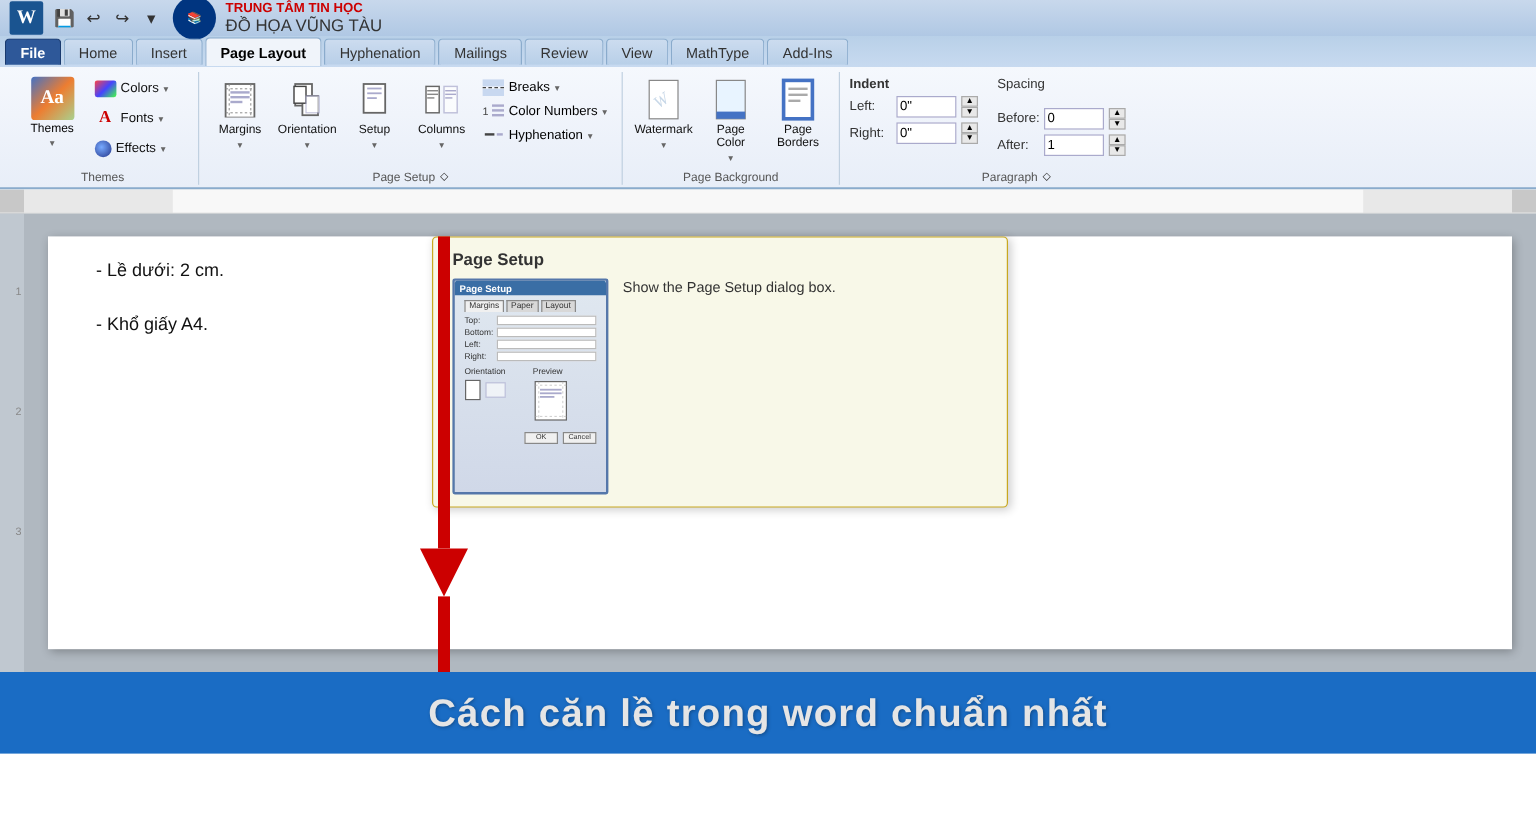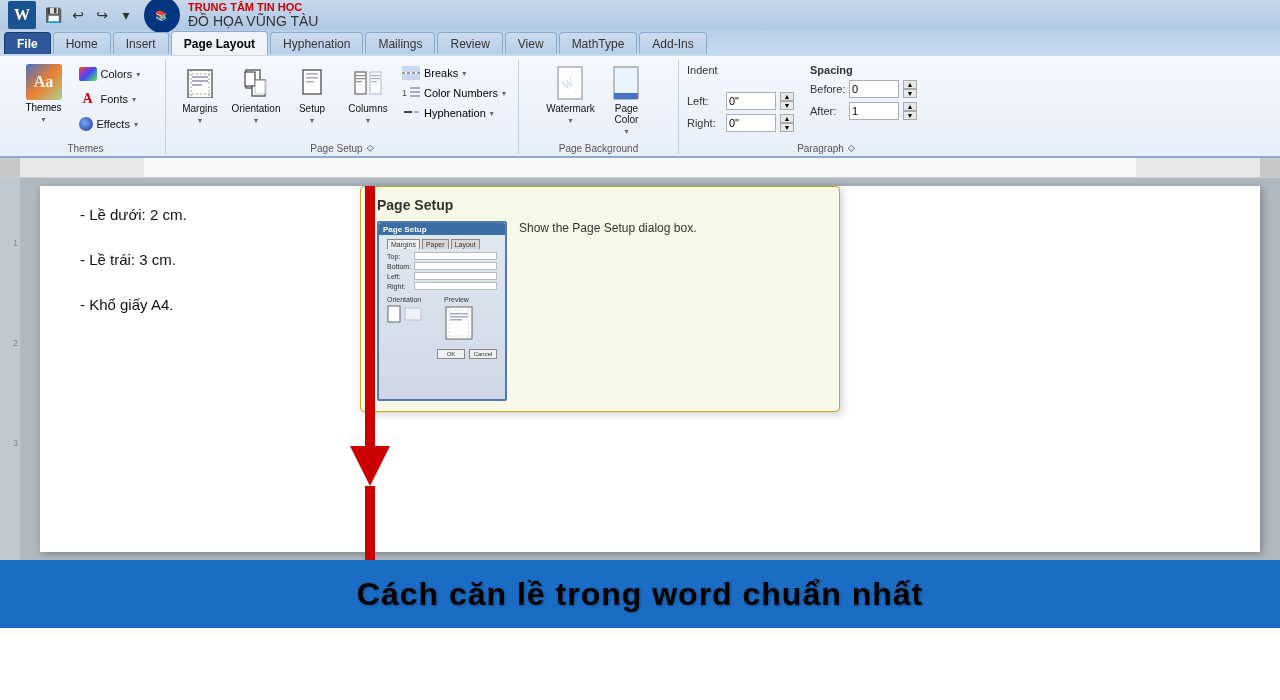--- a/index.html
+++ b/index.html
@@ -158,21 +158,21 @@
       display: flex;
       background: #b0b8c0;
       height: 382px;
       overflow: hidden;
       position: relative;
     }
     .doc-left-margin { width: 20px; background: #c0c8d0; position: relative; }
     .doc-page {
       background: white;
       flex: 1;
-      margin: 8px 20px;
+      margin: 19px 20px;
       box-shadow: 2px 2px 8px rgba(0,0,0,0.3);
       padding: 20px 40px;
       font-size: 14px;
       position: relative;
     }
     .doc-line { margin-bottom: 28px; font-size: 15px; color: #111; }
 
     
     .tooltip-overlay {
       position: absolute;
@@ -217,21 +217,21 @@
     
     .bottom-banner {
       height: 68px;
       background: #1a6cc4;
       display: flex; align-items: center; justify-content: center;
     }
     .bottom-text {
       font-size: 32px;
       font-weight: bold;
       font-family: Arial, sans-serif;
-      color: #000000;
+      color: #e5e5e5;
       text-shadow: 1px 1px 3px rgba(0,0,0,0.3);
       letter-spacing: 1px;
     }
 
     
     .watermark {
       position: absolute;
       top: 50%; left: 50%;
       transform: translate(-50%, -50%);
       font-size: 13px;
@@ -449,29 +449,40 @@
         <div class="icon-box">
           <svg width="32" height="36" viewBox="0 0 32 36">
             <rect x="4" y="2" width="24" height="32" fill="#e8f4ff" stroke="#888" stroke-width="1"></rect>
             <rect x="4" y="28" width="24" height="6" fill="#4472c4"></rect>
           </svg>
         </div>
         <span>Page Color</span>
         <span class="dropdown-arrow">▾</span>
       </div>
 
+      <div class="r-btn-large">
+        <div class="icon-box">
+          <svg width="32" height="36" viewBox="0 0 32 36">
+            <rect x="4" y="2" width="24" height="32" fill="white" stroke="#4472c4" stroke-width="3"></rect>
+            <rect x="8" y="8" width="16" height="2" fill="#aaa"></rect>
+            <rect x="8" y="13" width="16" height="2" fill="#aaa"></rect>
+            <rect x="8" y="18" width="10" height="2" fill="#aaa"></rect>
+          </svg>
+        </div>
+        <span>Page Borders</span>
+      </div>
     </div>
     <div class="ribbon-group-label">Page Background</div>
   </div>
 
   <div class="ribbon-group" style="min-width:220px;">
     <div style="display:flex;gap:16px;flex:1;padding-top:4px;">
 
       <div>
-        <div style="font-size:11px;font-weight:400;color:#333;margin-bottom:16px;">Indent</div>
+        <div style="font-size:11px;font-weight:700;color:#333;margin-bottom:4px;">Indent</div>
         <div class="param-row">
           <span class="param-label">Left:</span>
           <div class="param-input">
             <span>0"</span>
           </div>
           <div class="spin-btns">
             <div class="spin-btn">▲</div>
             <div class="spin-btn">▼</div>
           </div>
         </div>
@@ -481,21 +492,21 @@
             <span>0"</span>
           </div>
           <div class="spin-btns">
             <div class="spin-btn">▲</div>
             <div class="spin-btn">▼</div>
           </div>
         </div>
       </div>
 
       <div>
-        <div style="font-size:11px;font-weight:700;color:#333;margin-bottom:4px;">Spacing</div>
+        <div style="font-size:11px;font-weight:400;color:#333;margin-bottom:14px;">Spacing</div>
         <div class="param-row">
           <span class="param-label">Before:</span>
           <div class="param-input">
             <span>0</span>
           </div>
           <div class="spin-btns">
             <div class="spin-btn">▲</div>
             <div class="spin-btn">▼</div>
           </div>
         </div>
@@ -533,21 +544,20 @@
 
 <div class="doc-area">
   <div class="doc-left-margin">
     <div style="position:absolute;right:2px;top:60px;font-size:9px;color:#888;">1</div>
     <div style="position:absolute;right:2px;top:160px;font-size:9px;color:#888;">2</div>
     <div style="position:absolute;right:2px;top:260px;font-size:9px;color:#888;">3</div>
   </div>
   <div class="doc-page">
     <div style="position:relative;">
       <div class="doc-line">- Lề dưới: 2 cm.</div>
-      <div class="doc-line">- Lề trái: 3 cm.</div>
       <div class="doc-line">- Khổ giấy A4.</div>
     </div>
     <div class="watermark">https://tiengnghevungbai.com</div>
 
     <div class="tooltip-overlay" style="top:0px;left:320px;">
       <div class="tooltip-title">Page Setup</div>
       <div class="tooltip-body">
 
         <div class="tooltip-image">
           <div class="tooltip-img-inner">

